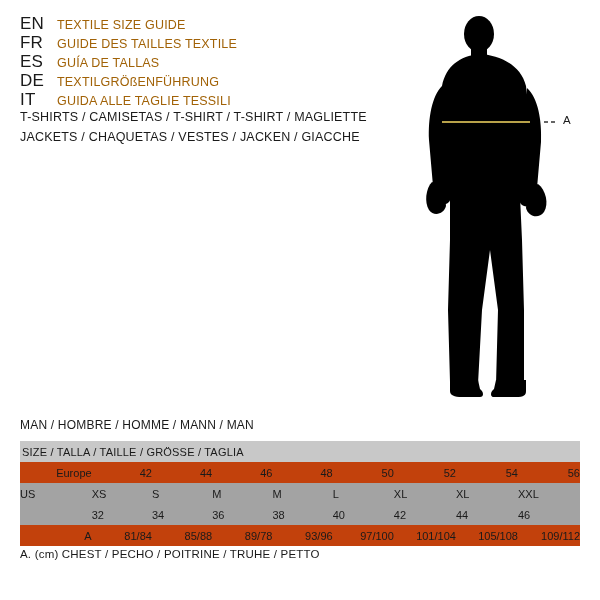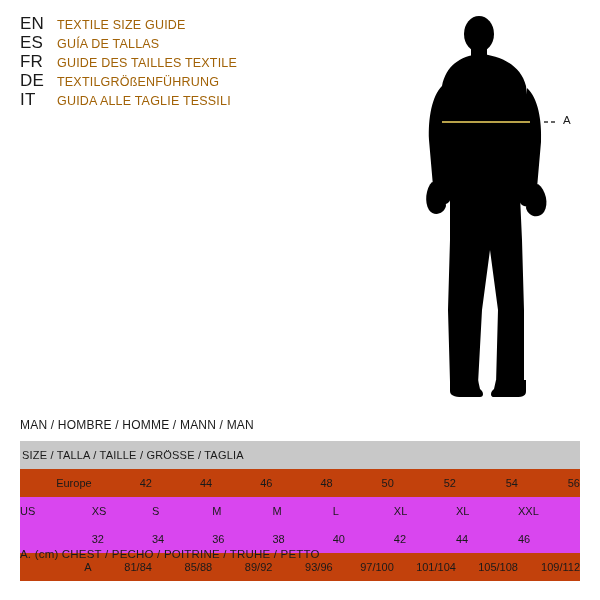--- a/index.html
+++ b/index.html
@@ -92,33 +92,33 @@
     position: absolute;
     left: 20px;
     top: 441px;
     width: 560px;
     border-collapse: collapse;
     font-size: 11px;
     color: #1a1a1a;
   }
   table.size-table td, table.size-table th {
     padding: 0;
-    height: 28px;
+    height: 21px;
     font-weight: normal;
     text-align: left;
     vertical-align: middle;
   }
   table.size-table th.hdr {
     background: #c8c8c8;
     font-size: 11px;
     letter-spacing: 0.2px;
     padding-left: 2px;
   }
   tr.row-alt td {
-    background: #d946ef;
+    background: #a3a3a3;
   }
   tr.row-plain td {
     background: #c2410c;
     text-align: right;
   }
   td.label-col {
     width: 78px;
     padding-left: 2px;
   }
   td.val {
@@ -139,37 +139,41 @@
 <body>
 
 <div class="page">
 
   <div class="lang-block">
     <div class="lang-row">
       <span class="lang-code">EN</span>
       <span class="lang-text">TEXTILE SIZE GUIDE</span>
     </div>
     <div class="lang-row">
+      <span class="lang-code">FR</span>
+      <span class="lang-text">GUIDE DES TAILLES TEXTILE</span>
+    </div>
+    <div class="lang-row">
       <span class="lang-code">ES</span>
       <span class="lang-text">GUÍA DE TALLAS</span>
     </div>
     <div class="lang-row">
-      <span class="lang-code">FR</span>
-      <span class="lang-text">GUIDE DES TAILLES TEXTILE</span>
-    </div>
-    <div class="lang-row">
       <span class="lang-code">DE</span>
       <span class="lang-text">TEXTILGRÖßENFÜHRUNG</span>
     </div>
     <div class="lang-row">
       <span class="lang-code">IT</span>
       <span class="lang-text">GUIDA ALLE TAGLIE TESSILI</span>
     </div>
   </div>
 
+  <div class="cat-block">
+    <div class="cat-line">T-SHIRTS / CAMISETAS / T-SHIRT / T-SHIRT / MAGLIETTE</div>
+    <div class="cat-line">JACKETS / CHAQUETAS / VESTES / JACKEN / GIACCHE</div>
+  </div>
 
   <div class="figure-wrap">
     <svg width="170" height="390" viewBox="0 0 170 390">
 
       <ellipse cx="59" cy="24" rx="15" ry="18" fill="#000000"></ellipse>
 
       <rect x="51" y="38" width="16" height="10" fill="#000000"></rect>
 
       <path d="M59 44
                C 40 46, 26 56, 22 76
@@ -249,21 +253,21 @@
         <td class="val">38</td>
         <td class="val">40</td>
         <td class="val">42</td>
         <td class="val">44</td>
         <td class="val">46</td>
       </tr>
       <tr class="row-plain">
         <td class="label-col">A</td>
         <td class="val">81/84</td>
         <td class="val">85/88</td>
-        <td class="val">89/92</td>
+        <td class="val">89/78</td>
         <td class="val">93/96</td>
         <td class="val">97/100</td>
         <td class="val">101/104</td>
         <td class="val">105/108</td>
         <td class="val">109/112</td>
       </tr>
     </tbody>
   </table>
 
   <div class="footnote">A. (cm) CHEST / PECHO / POITRINE / TRUHE / PETTO</div>

